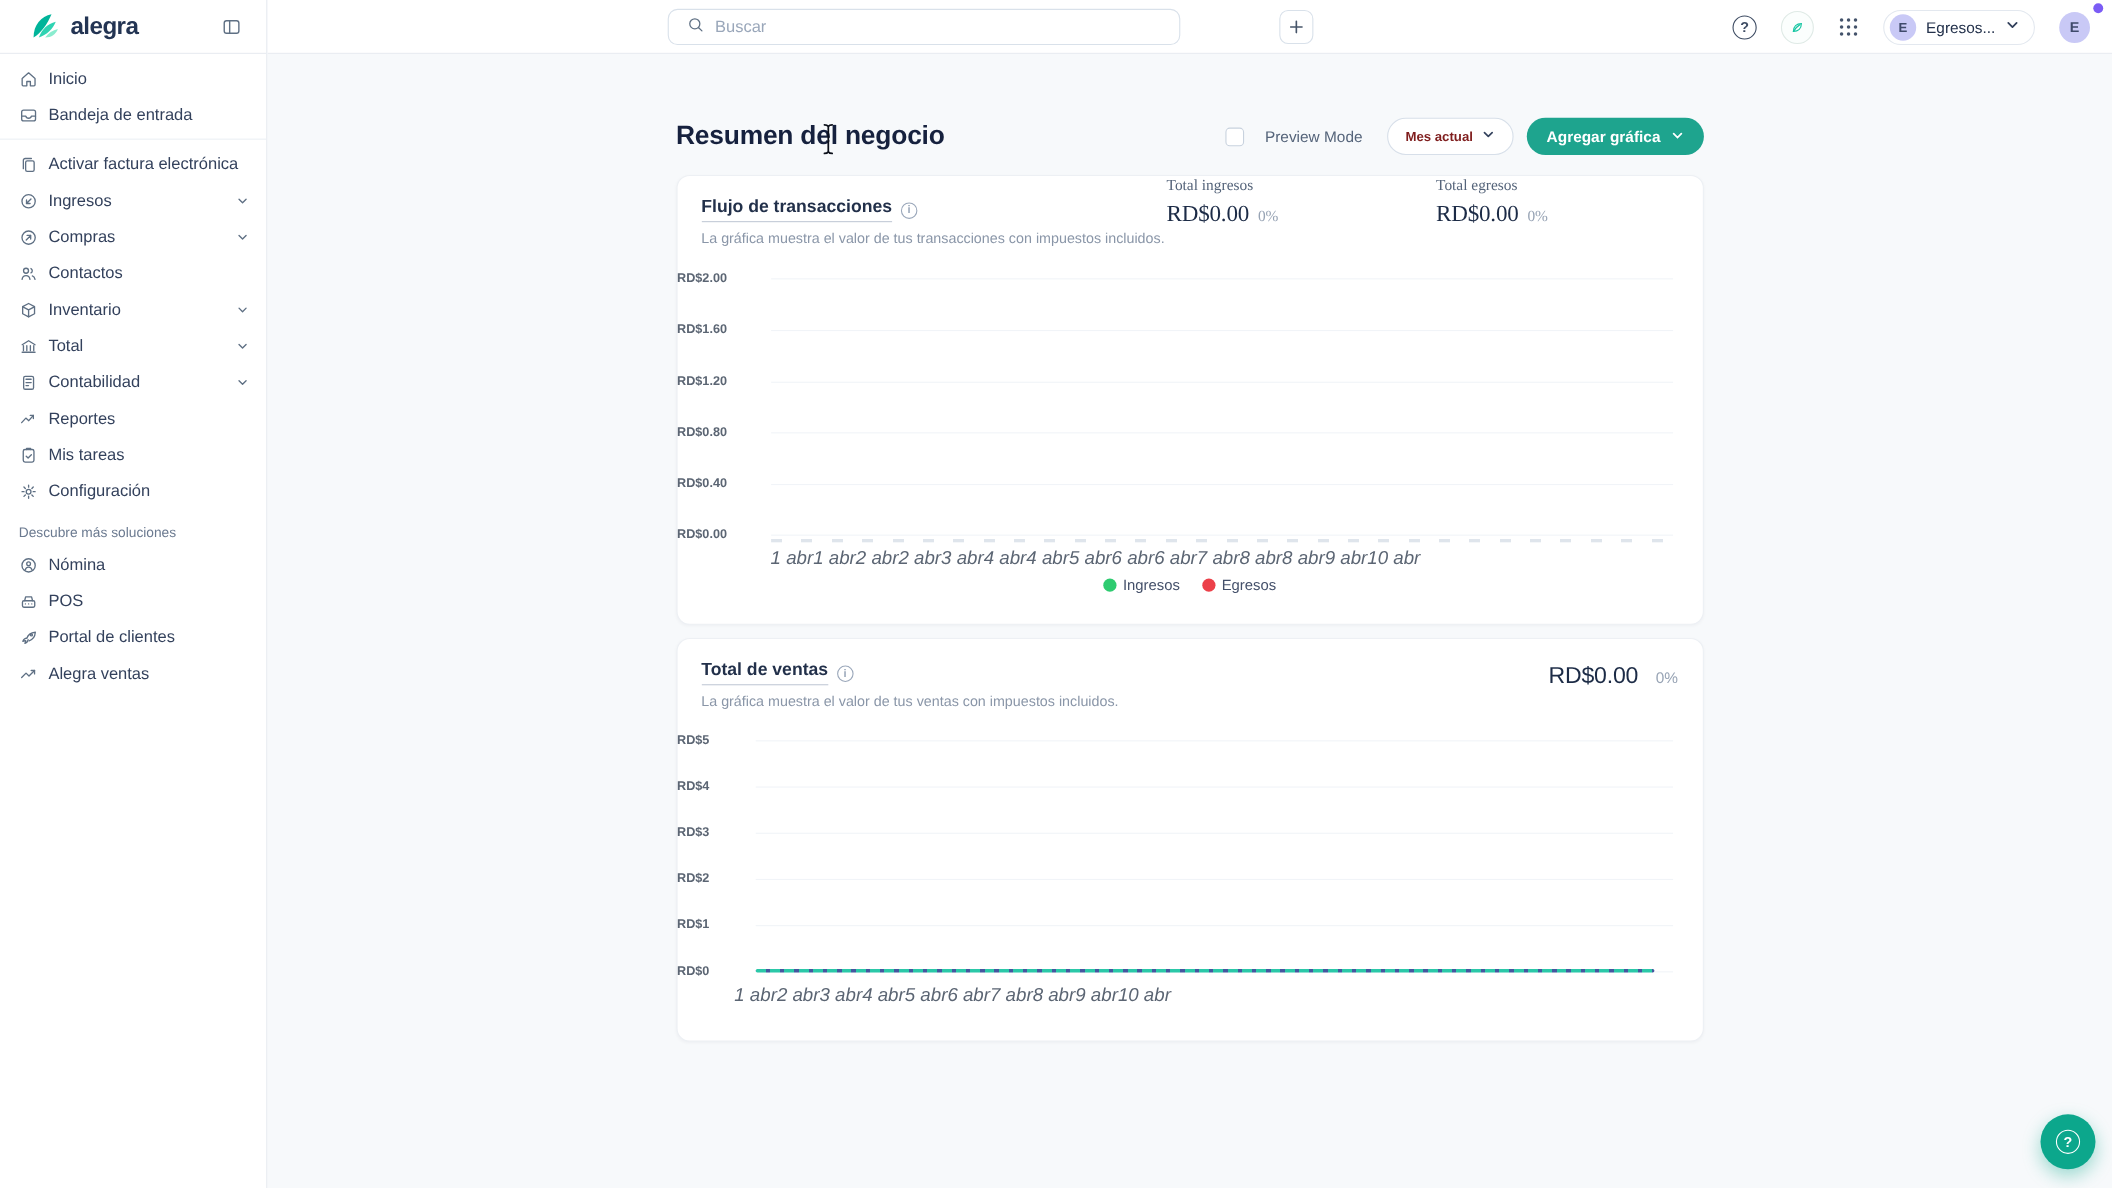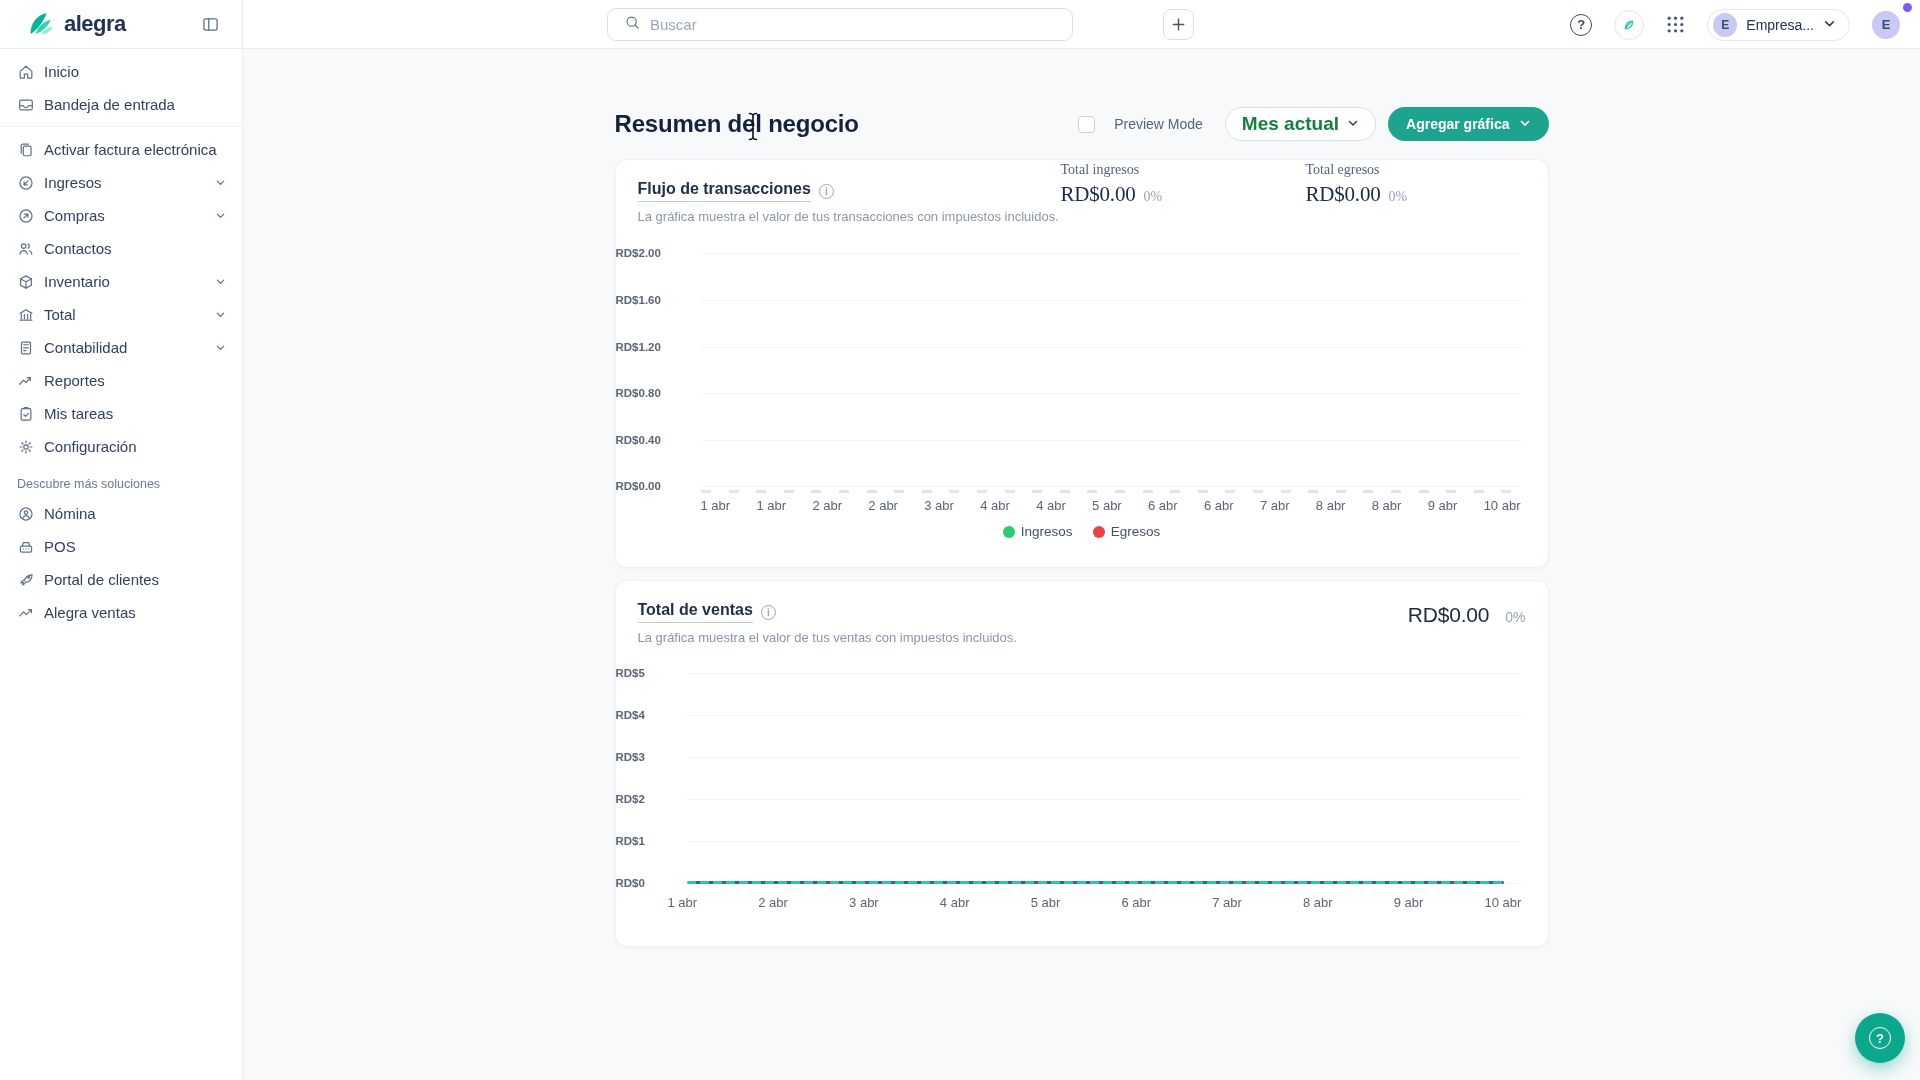--- a/index.html
+++ b/index.html
@@ -57,21 +57,21 @@
   .main { position:absolute; left:243px; top:49px; right:0; bottom:0; background:#f7f9fb; overflow:hidden; }
   .container { width:934px; margin:0 auto; position:relative; }
   .page-head { margin-top:58px; display:flex; align-items:center; justify-content:space-between; height:34px; }
   .page-title { font-size:24px; font-weight:700; color:#16213e; letter-spacing:-.2px; position:relative; }
   .head-controls { display:flex; align-items:center; gap:12px; }
   .preview-wrap { display:flex; align-items:center; gap:19px; margin-right:10px; cursor:pointer; }
   .checkbox { width:17px; height:17px; border:1.5px solid #c8d2de; border-radius:4px; background:#fff; }
   .preview-label { font-size:14px; color:#55647a; }
   .period-pill { height:34px; border:1px solid #d7dfe9; border-radius:17px; background:#fff;
                  display:flex; align-items:center; gap:8px; padding:0 16px; cursor:pointer; }
-  .period-label { font-size:19px; font-weight:700; color:#15803d; }
+  .period-label { font-size:12px; font-weight:700; color:#7f1d1d; }
   .primary-btn { height:34px; border:none; border-radius:17px; background:#1ea48e; color:#fff;
                  display:flex; align-items:center; gap:9px; padding:0 18px; font-size:14px;
                  font-weight:700; cursor:pointer; font-family:"Liberation Sans",sans-serif; }
 
   .card { position:relative; background:#fff; border:1px solid #edf0f4; border-radius:12px;
           box-shadow:0 1px 3px rgba(16,24,40,.04); }
   .card-1 { margin-top:18px; height:409px; }
   .card-2 { margin-top:12px; height:367px; }
   .card-title-block { position:absolute; left:22px; top:20px; }
   .card-title-row { display:flex; align-items:center; gap:8px; }
@@ -88,21 +88,21 @@
   .total-pct { font-size:14px; color:#98a4b5; }
 
   .tick-row { position:absolute; left:0; right:27px; height:0; }
   .tick-label { position:absolute; left:0; width:78px; font-size:11.5px;
                 color:#5b6573; transform:translateY(-50%);font-weight:bold; }
   .tick-line { position:absolute; left:85px; right:0; top:0; height:1px; background:#f1f4f8; }
   .c2 .tick-label { width:63px; }
   .c2 .tick-line { left:71px; }
   .zero-dashes { position:absolute; left:85px; right:27px; top:330px; height:3px;
                  background:repeating-linear-gradient(90deg,#dfe5ec 0 10px,transparent 10px 27.6px); }
-  .xlabels { position:absolute; display:flex; justify-content:space-between; font-size:13px; color:#5b6573; }
+  .xlabels { position:absolute; display:flex; justify-content:flex-start; font-size:17px; color:#5b6573;font-style:italic; }
   .xl-1 { left:85px; right:27px; top:338px; }
   .xl-2 { left:52px; right:26px; top:314px; }
   .legend { position:absolute; left:0; right:0; top:364px; display:flex; justify-content:center;
             gap:20px; align-items:center; }
   .legend-item { display:flex; align-items:center; gap:6px; font-size:13.5px; color:#44506a; cursor:pointer; }
   .legend-dot { width:12px; height:12px; border-radius:50%; }
   .sales-line { position:absolute; left:71px; right:44px; top:300px; height:3px; border-radius:2px;
                 background:repeating-linear-gradient(90deg,#2bc8a8 0 9px,#44579f 9px 13px); }
   .c2-value-row { position:absolute; right:22px; top:22px; display:flex; align-items:baseline; gap:16px; }
 
@@ -344,21 +344,21 @@
           <circle cx="3" cy="9" r="1.5"></circle>
           <circle cx="9" cy="9" r="1.5"></circle>
           <circle cx="15" cy="9" r="1.5"></circle>
           <circle cx="3" cy="15" r="1.5"></circle>
           <circle cx="9" cy="15" r="1.5"></circle>
           <circle cx="15" cy="15" r="1.5"></circle>
         </svg>
     </div>
     <div class="company-pill">
       <span class="mini-avatar">E</span>
-      <span class="company-name">Empresa...</span>
+      <span class="company-name">Egresos...</span>
       <span><svg class="ic" width="13" height="13" viewBox="0 0 12 12" style="stroke:#33415c;stroke-width:1.5">
             <path d="M2.5 4.5 6 8l3.5-3.5"></path>
           </svg></span>
     </div>
     <div class="avatar">E</div>
   </div>
 </div>
 <div class="corner-dot"></div>
 
 <div class="main">

